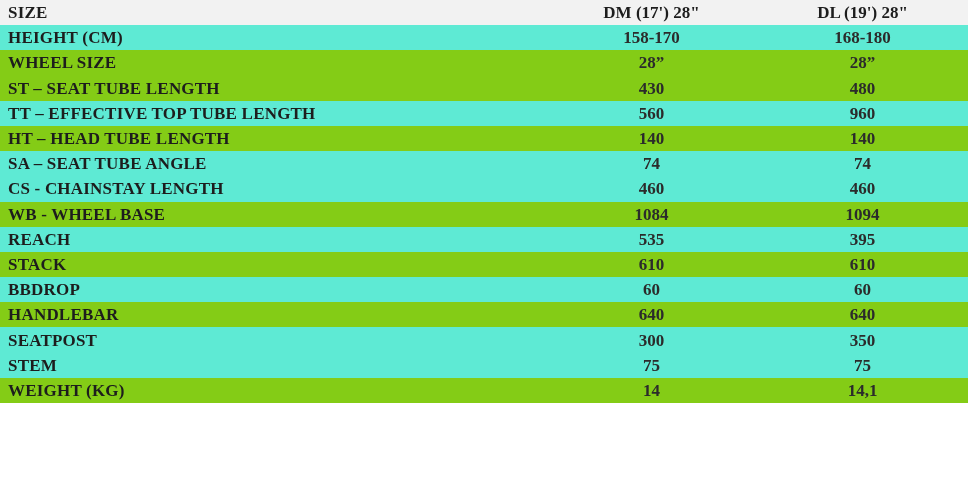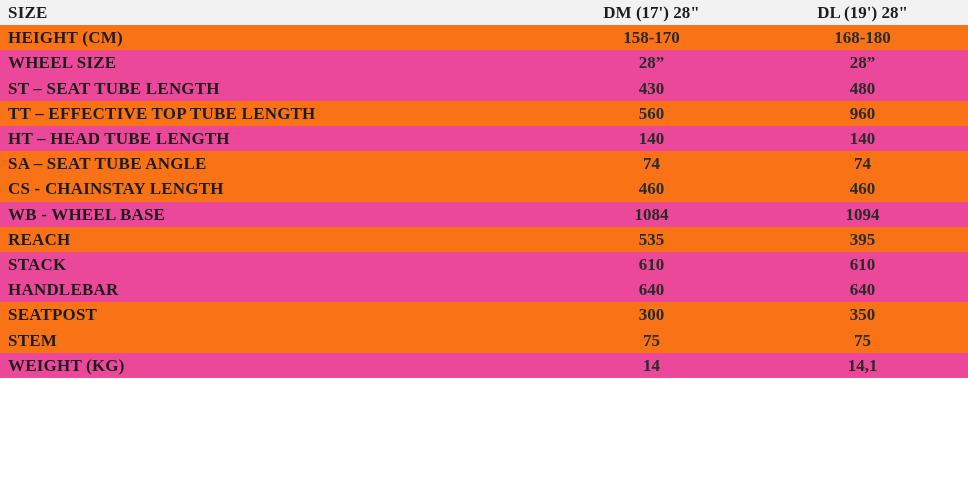--- a/index.html
+++ b/index.html
@@ -32,22 +32,22 @@
   td.label {
     text-align: left;
     font-weight: bold;
     letter-spacing: 0.2px;
   }
   td.value {
     text-align: center;
     font-weight: bold;
     color: #2b2b2b;
   }
-  tr.odd  td { background: #ec4899; margin-left: 40px; }
-  tr.even td { background: #f97316; }
+  tr.odd  td { background: #84cc16; margin-left: 40px; }
+  tr.even td { background: #5eead4; }
   
   tr.head td { background: #f2f2f2; }
   tr.head td.label { font-weight: bold; }
   tr.head td.value { font-weight: bold; color: #1d1d1d; }
 </style>
 </head>
 <body>
 
 <table class="spec-table">
   <colgroup>
@@ -105,20 +105,25 @@
     <tr class="even">
       <td class="label">REACH</td>
       <td class="value">535</td>
       <td class="value">395</td>
     </tr>
     <tr class="odd">
       <td class="label">STACK</td>
       <td class="value">610</td>
       <td class="value">610</td>
     </tr>
+    <tr class="even">
+      <td class="label">BBDROP</td>
+      <td class="value">60</td>
+      <td class="value">60</td>
+    </tr>
     <tr class="odd">
       <td class="label">HANDLEBAR</td>
       <td class="value">640</td>
       <td class="value">640</td>
     </tr>
     <tr class="even">
       <td class="label">SEATPOST</td>
       <td class="value">300</td>
       <td class="value">350</td>
     </tr>

